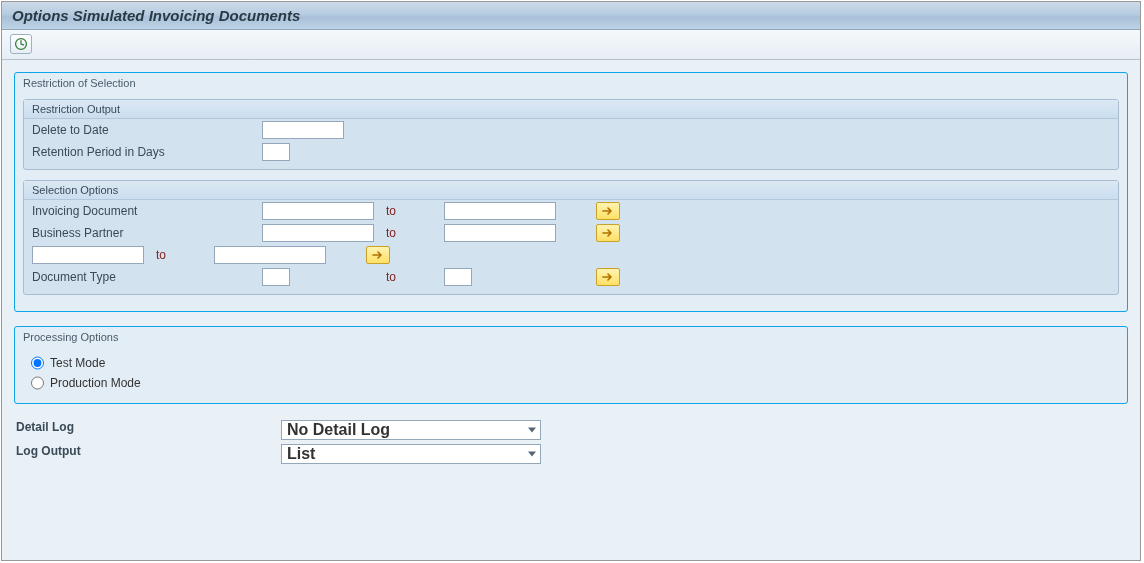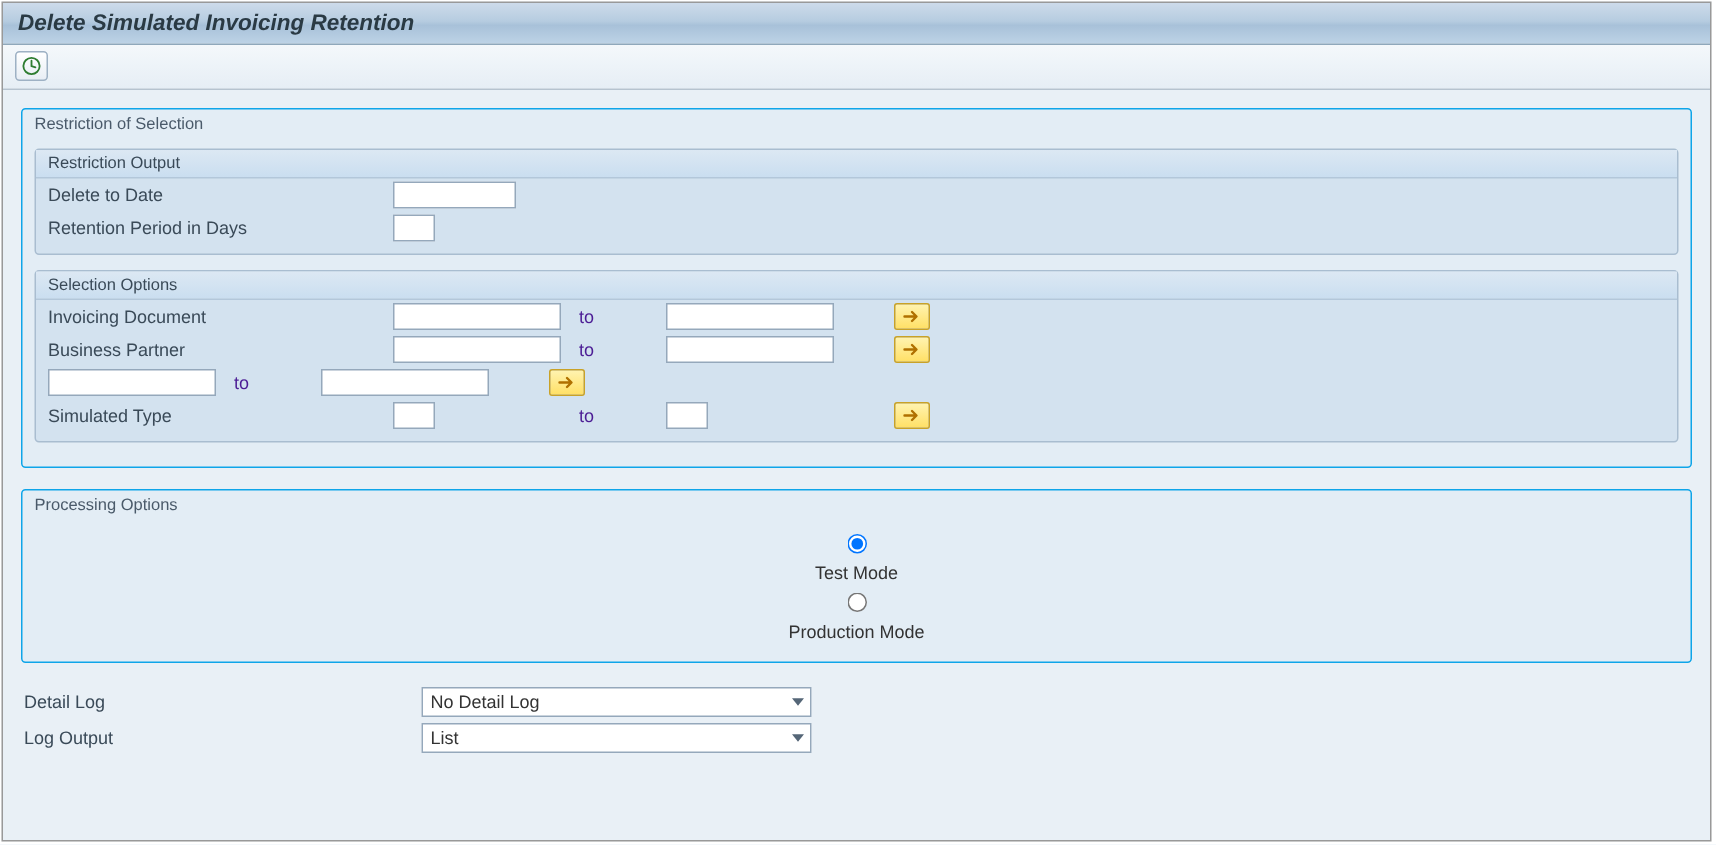--- a/index.html
+++ b/index.html
@@ -103,65 +103,66 @@
   input[type=text].inp {
     border: 1px solid #95a8bb;
     height: 18px;
     padding: 1px 3px;
     background: #fff;
     font-size: 12px;
   }
   .inp-xs { width: 28px; }
   .inp-sm { width: 82px; }
   .inp-md { width: 112px; }
-  .to { width: 70px; text-align: left; padding-left: 12px; color:#4c1d95;}
+  .to { width: 70px; text-align: left; padding-left: 12px; color:#7f1d1d;}
   .multi-btn {
     width: 24px; height: 18px;
     border: 1px solid #c9a227;
     background: linear-gradient(to bottom,#fff3b0,#ffe066);
     border-radius: 2px;
     display: inline-flex; align-items:center; justify-content:center;
     cursor: pointer;
     margin-left: 40px;
   }
   .multi-btn svg { width:12px; height:10px; }
-  .radio-row { padding: 3px 8px; display:flex; align-items:center; gap:6px;flex-direction:column;}
+  .radio-row { padding: 3px 8px; display:flex; gap:6px;}
   .radio-row input { margin:0; }
   .select {
     border: 1px solid #95a8bb;
     height: 20px;
     width: 260px;
     background: #fff;
-    font-size: 12px;
+    font-size: 16px;
     padding: 1px 22px 1px 5px;
     position: relative;
     display: inline-flex;
     align-items:center;
     cursor: pointer;
   }
   .select::after {
     content:"";
     position:absolute; right:4px; top:50%; transform:translateY(-50%);
     border-left:4px solid transparent;
     border-right:4px solid transparent;
     border-top:5px solid #556677;
   }
   .log-row {
-    display:flex; align-items:center;
+    display:flex; 
     padding: 2px 0;
     margin-left: 2px;
+    font-weight: bold;
   }
   .outer-restriction { padding-bottom: 6px; }
 </style>
 </head>
 <body>
 
 <div class="container">
 
-  <div class="titlebar">Delete Simulated Invoicing Retention</div>
+  <div class="titlebar">Options Simulated Invoicing Documents</div>
 
   <div class="toolbar">
     <div class="tool-btn">
       <svg viewBox="0 0 16 16">
         <circle cx="8" cy="8" r="6.2" fill="none" stroke="#2f7d32" stroke-width="1.4"></circle>
         <path d="M8 4 V8 L11 9" stroke="#2f7d32" stroke-width="1.4" fill="none" stroke-linecap="round"></path>
         <path d="M11.5 12.5 l2.3 2.3 M13.8 12.5 l-2.3 2.3" stroke="#2f7d32" stroke-width="1" stroke-linecap="round" style="display:none"></path>
       </svg>
     </div>
   </div>
@@ -215,21 +216,21 @@
           <span class="to">to</span>
           <input type="text" class="inp inp-md" value="" style="">
           <div class="multi-btn">
             <svg viewBox="0 0 12 10">
                 <path d="M1 5 H8 M6 2 L9 5 L6 8" stroke="#b07000" stroke-width="1.6" fill="none" stroke-linecap="round" stroke-linejoin="round"></path>
               </svg>
           </div>
         </div>
 
         <div class="row">
-          <span class="lbl">Simulated Type</span>
+          <span class="lbl">Document Type</span>
           <input type="text" class="inp inp-xs" value="" style="">
           <span class="to" style="margin-left:84px;">to</span>
           <input type="text" class="inp inp-xs" value="" style="">
           <div class="multi-btn" style="margin-left:124px;">
             <svg viewBox="0 0 12 10">
                 <path d="M1 5 H8 M6 2 L9 5 L6 8" stroke="#b07000" stroke-width="1.6" fill="none" stroke-linecap="round" stroke-linejoin="round"></path>
               </svg>
           </div>
         </div>
       </div>

